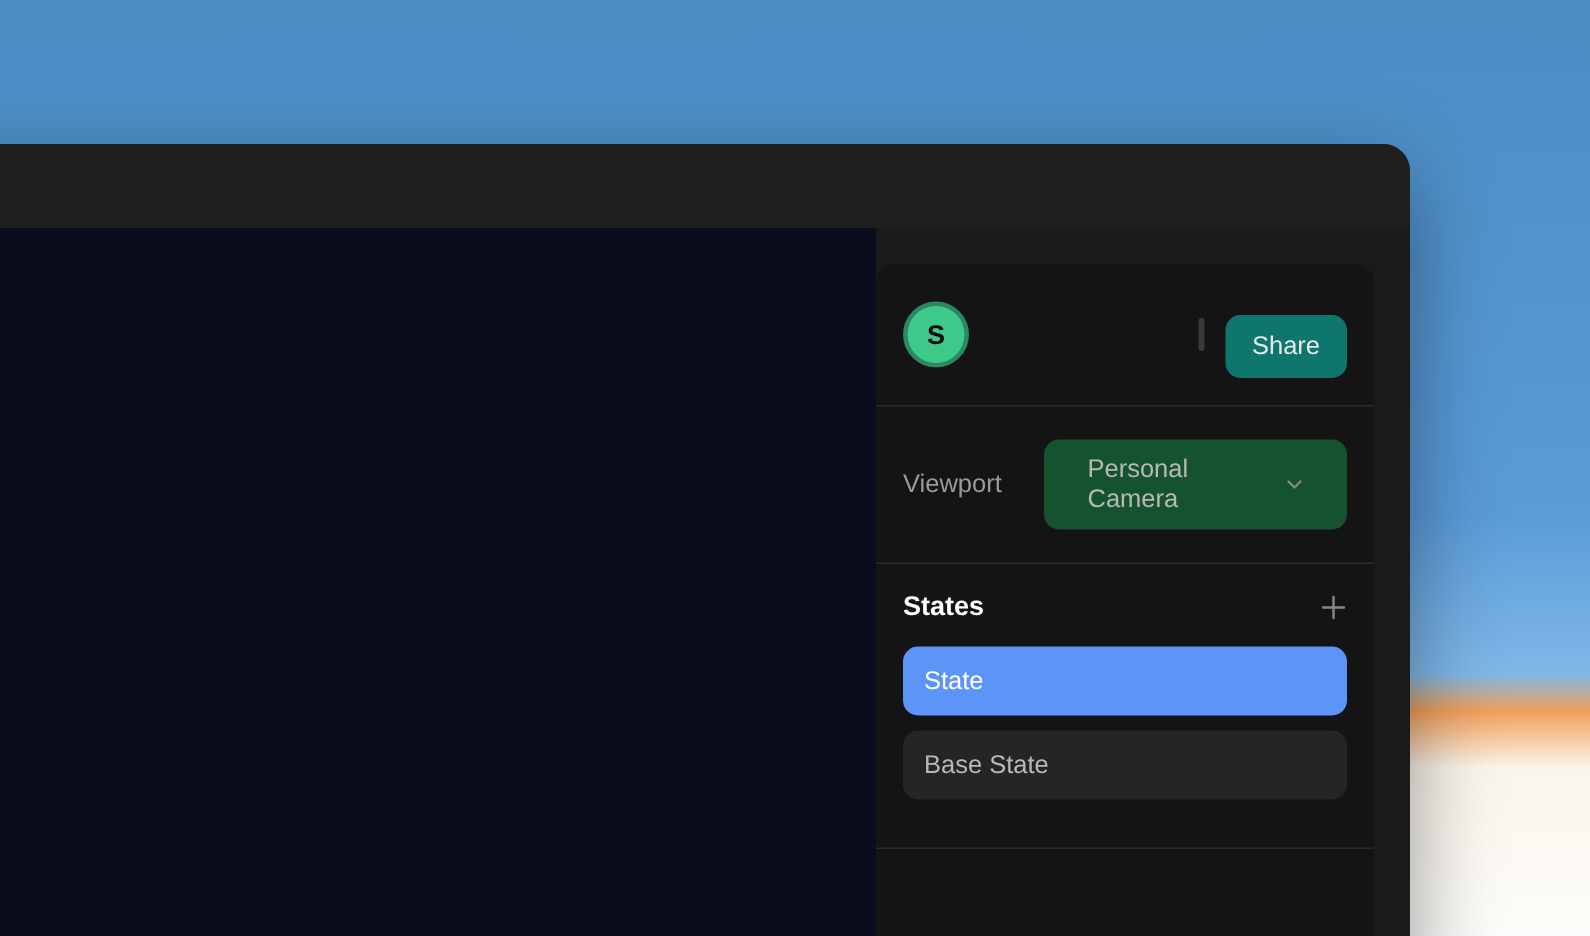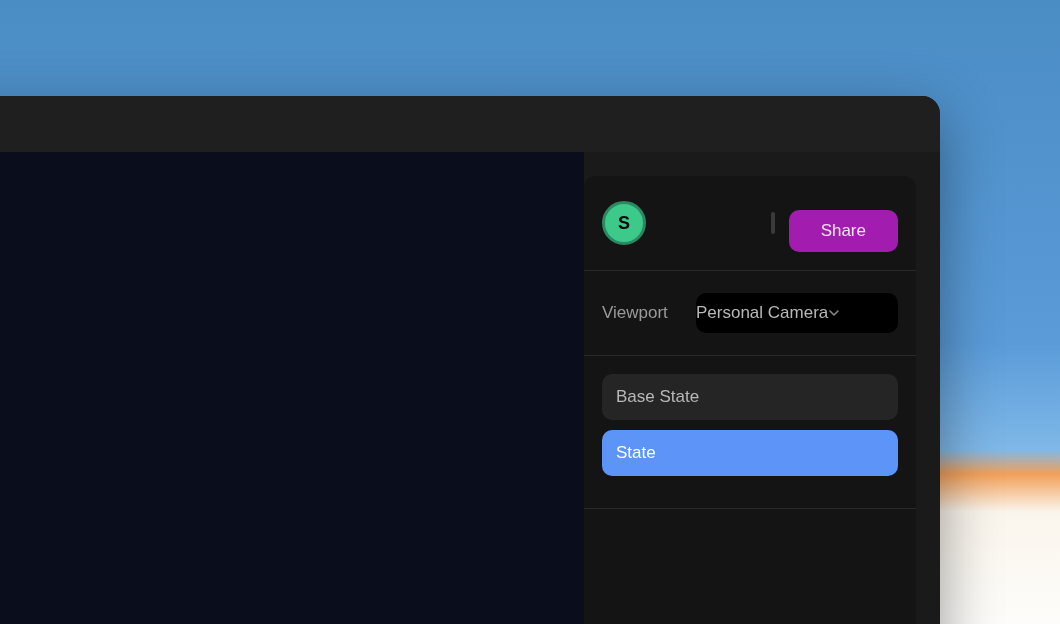--- a/index.html
+++ b/index.html
@@ -67,46 +67,46 @@
       align-items: center;
       gap: 14px;
     }
     .header-divider {
       width: 4px;
       height: 22px;
       border-radius: 2px;
       background: #3a3a3a;
     }
     .share-button {
-      background: #a21caf;
+      background: #0f766e;
       color: #e8e8e8;
       border: none;
-      padding: 11px 32px;
+      padding: 11px 18px;
       border-radius: 10px;
       font-size: 17px;
       cursor: pointer;
       margin-top: 16px;
     }
     .viewport-row {
       display: flex;
       align-items: center;
       justify-content: space-between;
       padding: 22px 18px;
       border-bottom: 1px solid #2a2a2a;
     }
     .viewport-label {
       color: #9a9a9a;
       font-size: 17px;
     }
     .viewport-select {
       flex: 1;
       max-width: 202px;
-      background: #000000;
+      background: #14532d;
       border-radius: 10px;
-      padding: 10px 0;
+      padding: 10px 29px;
       display: flex;
       align-items: center;
       justify-content: flex-start;
       color: #b8b8b8;
       font-size: 17px;
       cursor: pointer;
     }
     .chevron-down {
       width: 12px;
       height: 12px;
@@ -182,24 +182,32 @@
           <span>Personal Camera</span>
           <span class="chevron-down">
             <svg width="12" height="12" viewBox="0 0 12 12">
                 <path d="M2 4 L6 8 L10 4" stroke="#888" stroke-width="1.6" fill="none" stroke-linecap="round" stroke-linejoin="round"></path>
               </svg>
           </span>
         </div>
       </div>
 
       <div class="section">
+        <div class="section-header">
+          <span class="section-title">States</span>
+          <span class="plus-icon">
+            <svg width="18" height="18" viewBox="0 0 18 18">
+                <path d="M9 2 V16 M2 9 H16" stroke="#888" stroke-width="1.6" stroke-linecap="round"></path>
+              </svg>
+          </span>
+        </div>
+        <div class="state-item active">
+          <span>State</span>
+        </div>
         <div class="state-item">
           <span>Base State</span>
-        </div>
-        <div class="state-item active">
-          <span>State</span>
         </div>
       </div>
 
 
     </div>
   </div>
 </div>
 
 </body></html>

